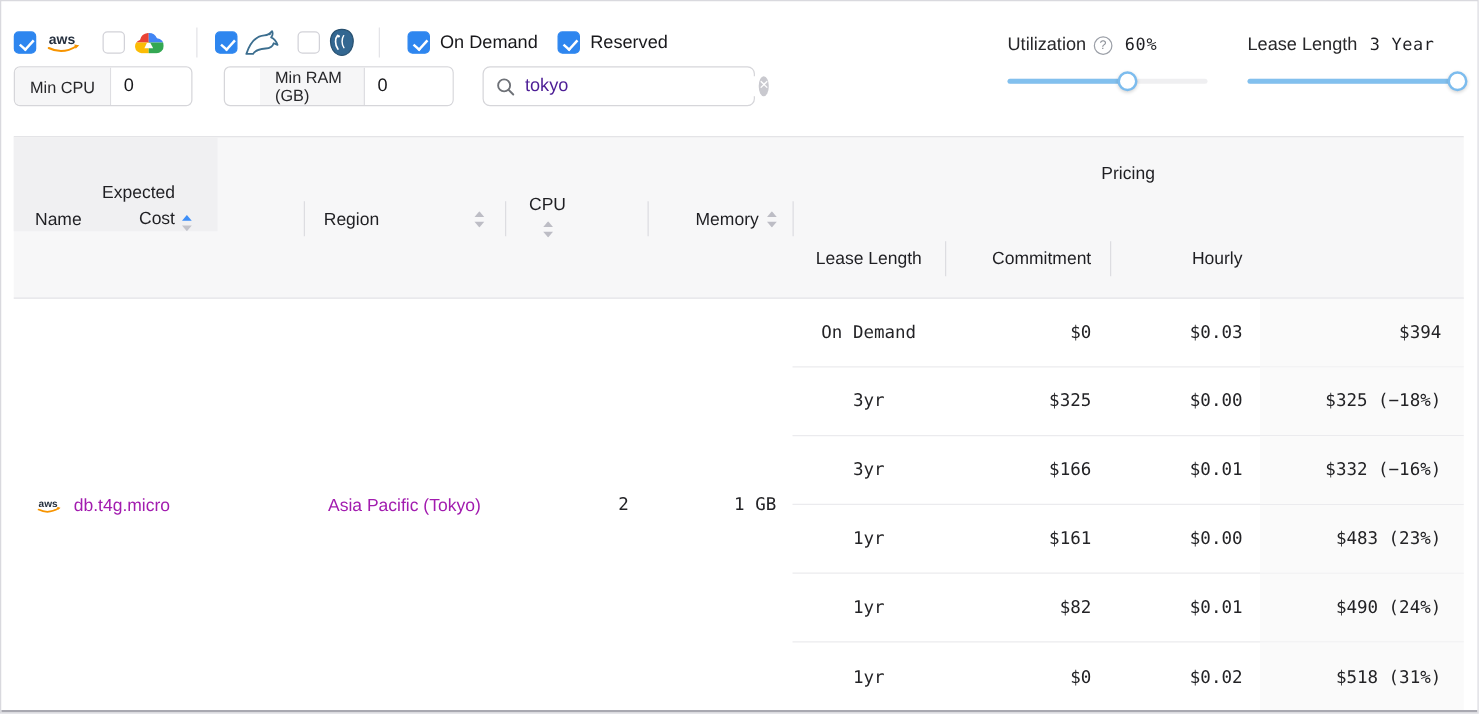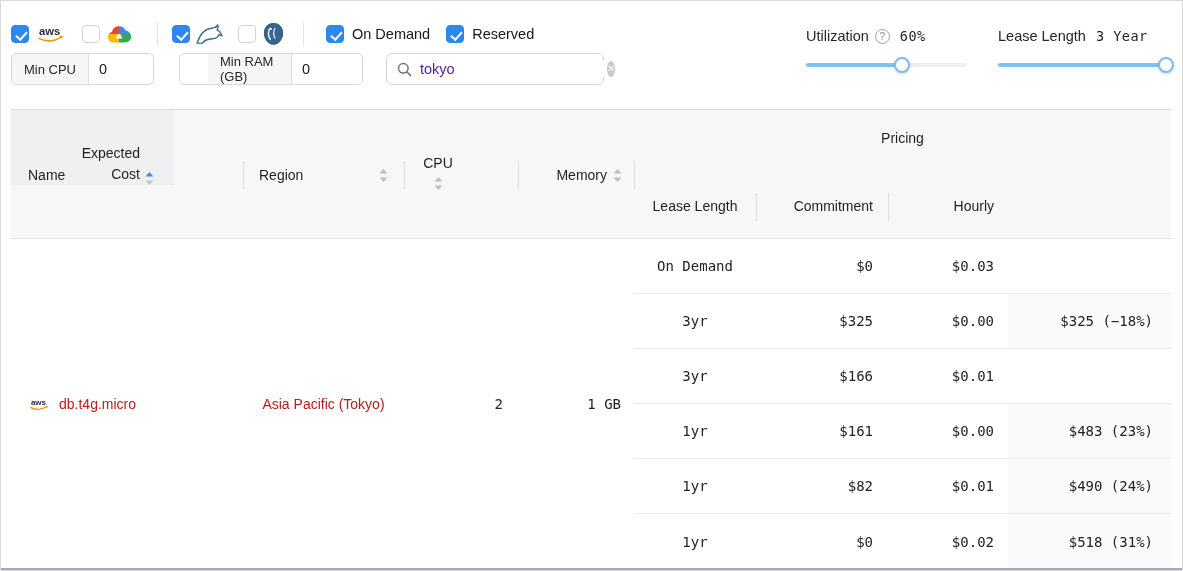--- a/index.html
+++ b/index.html
@@ -64,21 +64,21 @@
   .th-expected { left:997px; top:54px; width:163px; height:75px; background:#f0f0f2; display:flex; align-items:flex-end; justify-content:flex-end; padding-right:20px; gap:5px; cursor:pointer; }
   .th-expected .lbl { width:72px; text-align:right; line-height:21px; }
   .hdr-divider { position:absolute; width:1px; background:#dddde1; }
   .hd-main { top:51px; height:28px; }
   .hd-sub  { top:83px; height:28px; }
   .sort { flex:0 0 auto; display:block; }
 
   .tbody { position:relative; height:330px; }
   .info-cell { position:absolute; left:0; top:0; width:623px; height:330px; display:grid; grid-template-columns:232px 161px 114px 116px; align-items:center; font-size:14px; }
   .name-cell { display:flex; align-items:center; gap:8px; padding-left:17px; }
-  .link { color:#b91c1c; cursor:pointer; }
+  .link { color:#a21caf; cursor:pointer; }
   .num-cell { text-align:right; font-size:14px; color:#232326; }
   .cpu-cell { padding-right:15px; }
   .mem-cell { padding-right:13px; }
   .region-cell { text-align:center; }
 
   .pricing-rows { position:absolute; left:623px; top:0; width:537px; height:330px; }
   .p-row { display:grid; grid-template-columns:122px 132px 120px 163px; height:55px; border-bottom:1px solid #ebebee; }
   .p-row:last-child { border-bottom:none; }
   .p-cell { display:flex; align-items:center; font-size:14px; color:#232326; font-family:"DejaVu Sans Mono", monospace; }
   .p-lease { justify-content:center; }
@@ -256,31 +256,33 @@
         </div>
         <div class="region-cell link">Asia Pacific (Tokyo)</div>
         <div class="num-cell cpu-cell mono">2</div>
         <div class="num-cell mem-cell mono">1 GB</div>
       </div>
       <div class="pricing-rows">
           <div class="p-row">
             <div class="p-cell p-lease">On Demand</div>
             <div class="p-cell p-commit">$0</div>
             <div class="p-cell p-hourly">$0.03</div>
+            <div class="p-cell p-expected">$394</div>
           </div>
           <div class="p-row">
             <div class="p-cell p-lease">3yr</div>
             <div class="p-cell p-commit">$325</div>
             <div class="p-cell p-hourly">$0.00</div>
             <div class="p-cell p-expected">$325 (−18%)</div>
           </div>
           <div class="p-row">
             <div class="p-cell p-lease">3yr</div>
             <div class="p-cell p-commit">$166</div>
             <div class="p-cell p-hourly">$0.01</div>
+            <div class="p-cell p-expected">$332 (−16%)</div>
           </div>
           <div class="p-row">
             <div class="p-cell p-lease">1yr</div>
             <div class="p-cell p-commit">$161</div>
             <div class="p-cell p-hourly">$0.00</div>
             <div class="p-cell p-expected">$483 (23%)</div>
           </div>
           <div class="p-row">
             <div class="p-cell p-lease">1yr</div>
             <div class="p-cell p-commit">$82</div>

